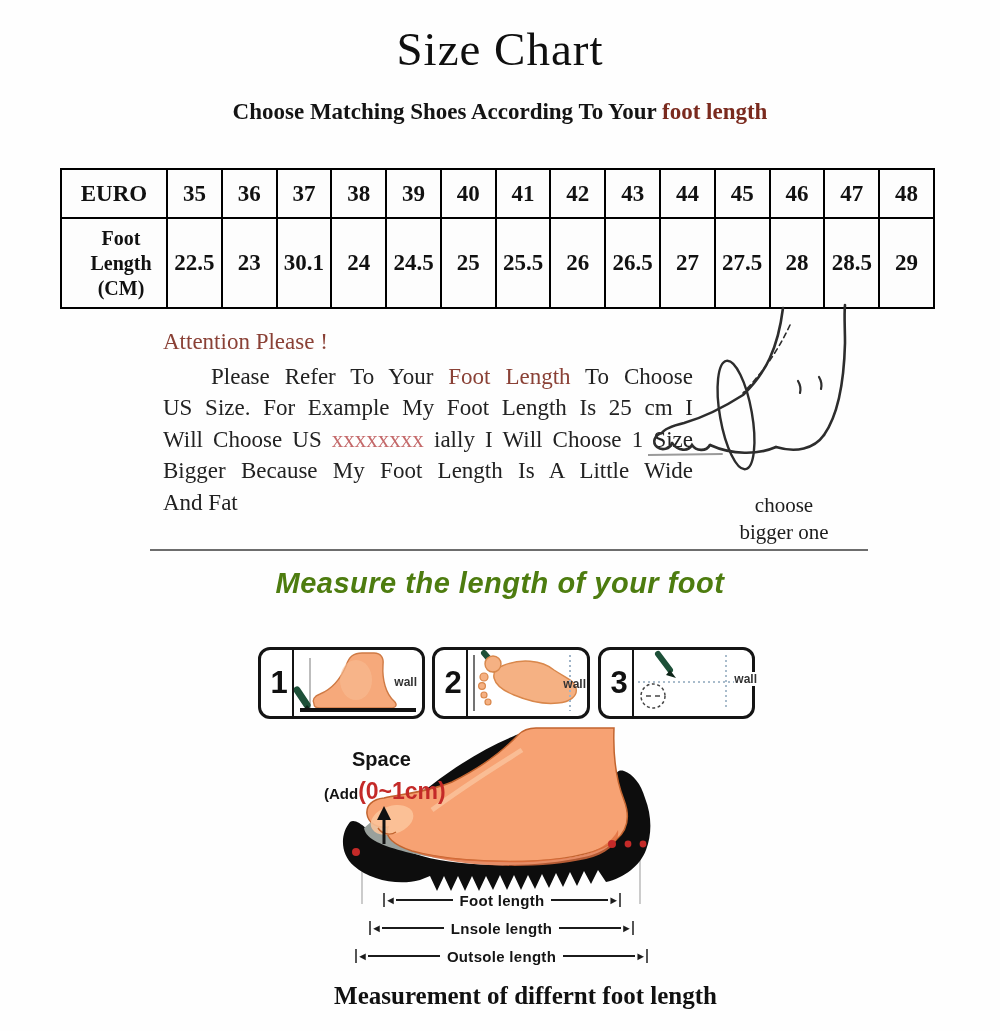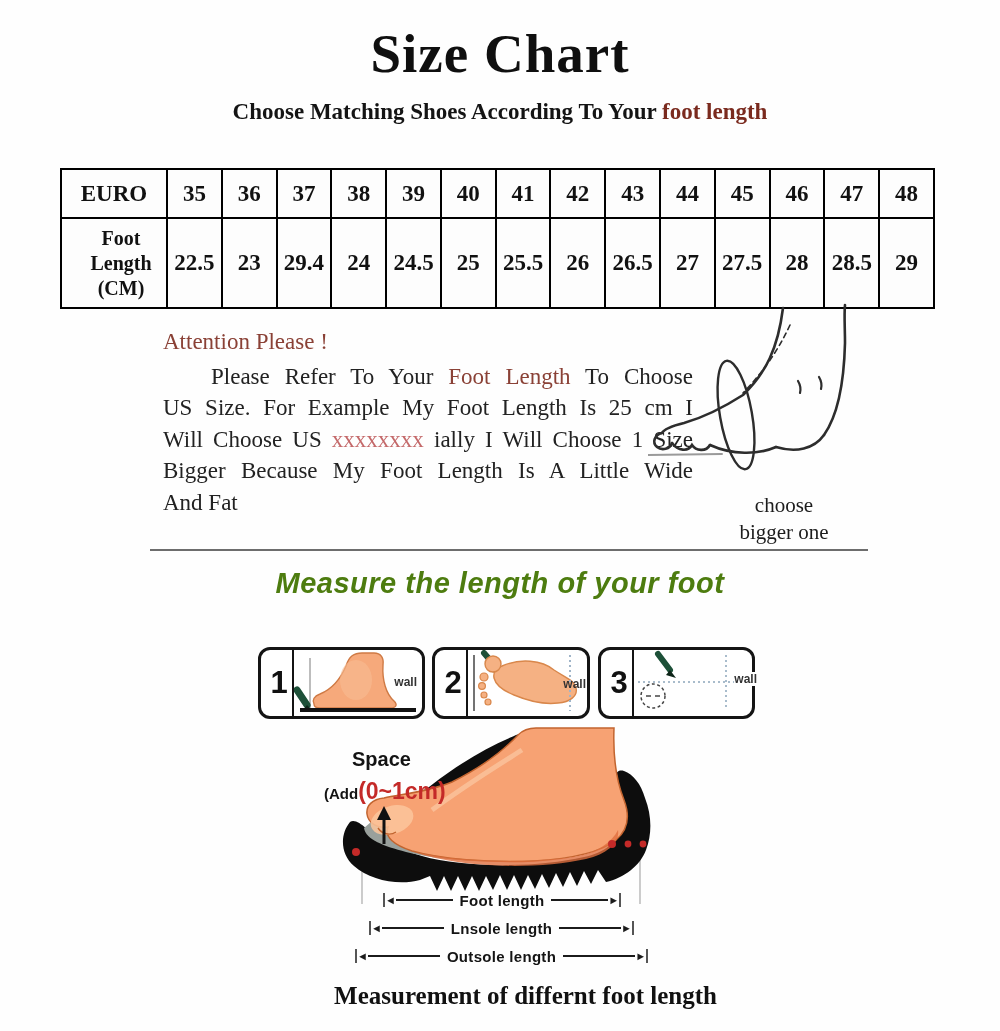--- a/index.html
+++ b/index.html
@@ -1,19 +1,19 @@
 <!DOCTYPE html>
 <html><head>
 <meta charset="utf-8">
 <style>
   html,body{margin:0;padding:0;background:#fff;}
   .page{position:relative;width:1000px;height:1031px;background:#fefefe;overflow:hidden;
         font-family:"Liberation Serif",serif;color:#1a1a1a;}
   .title{position:absolute;top:22px;left:0;width:100%;text-align:center;margin:0;
-         font-size:55px;font-weight:bold;letter-spacing:1px;color:#0f0f0f;}
+         font-size:47px;font-weight:normal;letter-spacing:1px;color:#0f0f0f;}
   .subtitle{position:absolute;top:99px;left:0;width:100%;text-align:center;
             font-size:23px;font-weight:bold;color:#141414;}
   .subtitle .hl{color:#7a2a1e;}
 
   
   table.size{position:absolute;left:60px;top:168px;border-collapse:collapse;table-layout:fixed;width:875px;}
   table.size td{border:2.5px solid #000;text-align:center;font-weight:bold;font-size:23px;
                 padding:0;background:#fdfdfd;color:#111;}
   table.size tr.r1 td{height:47px;}
   table.size tr.r2 td{height:88px;}
@@ -102,21 +102,21 @@
           <td>48</td>
         </tr>
     <tr class="r2">
       <td class="rowhead">
         <span class="sub">Foot</span>
         <span class="sub">Length</span>
         <span class="sub">(CM)</span>
       </td>
     <td>22.5</td>
           <td>23</td>
-          <td>29.4</td>
+          <td>30.1</td>
           <td>24</td>
           <td>24.5</td>
           <td>25</td>
           <td>25.5</td>
           <td>26</td>
           <td>26.5</td>
           <td>27</td>
           <td>27.5</td>
           <td>28</td>
           <td>28.5</td>

